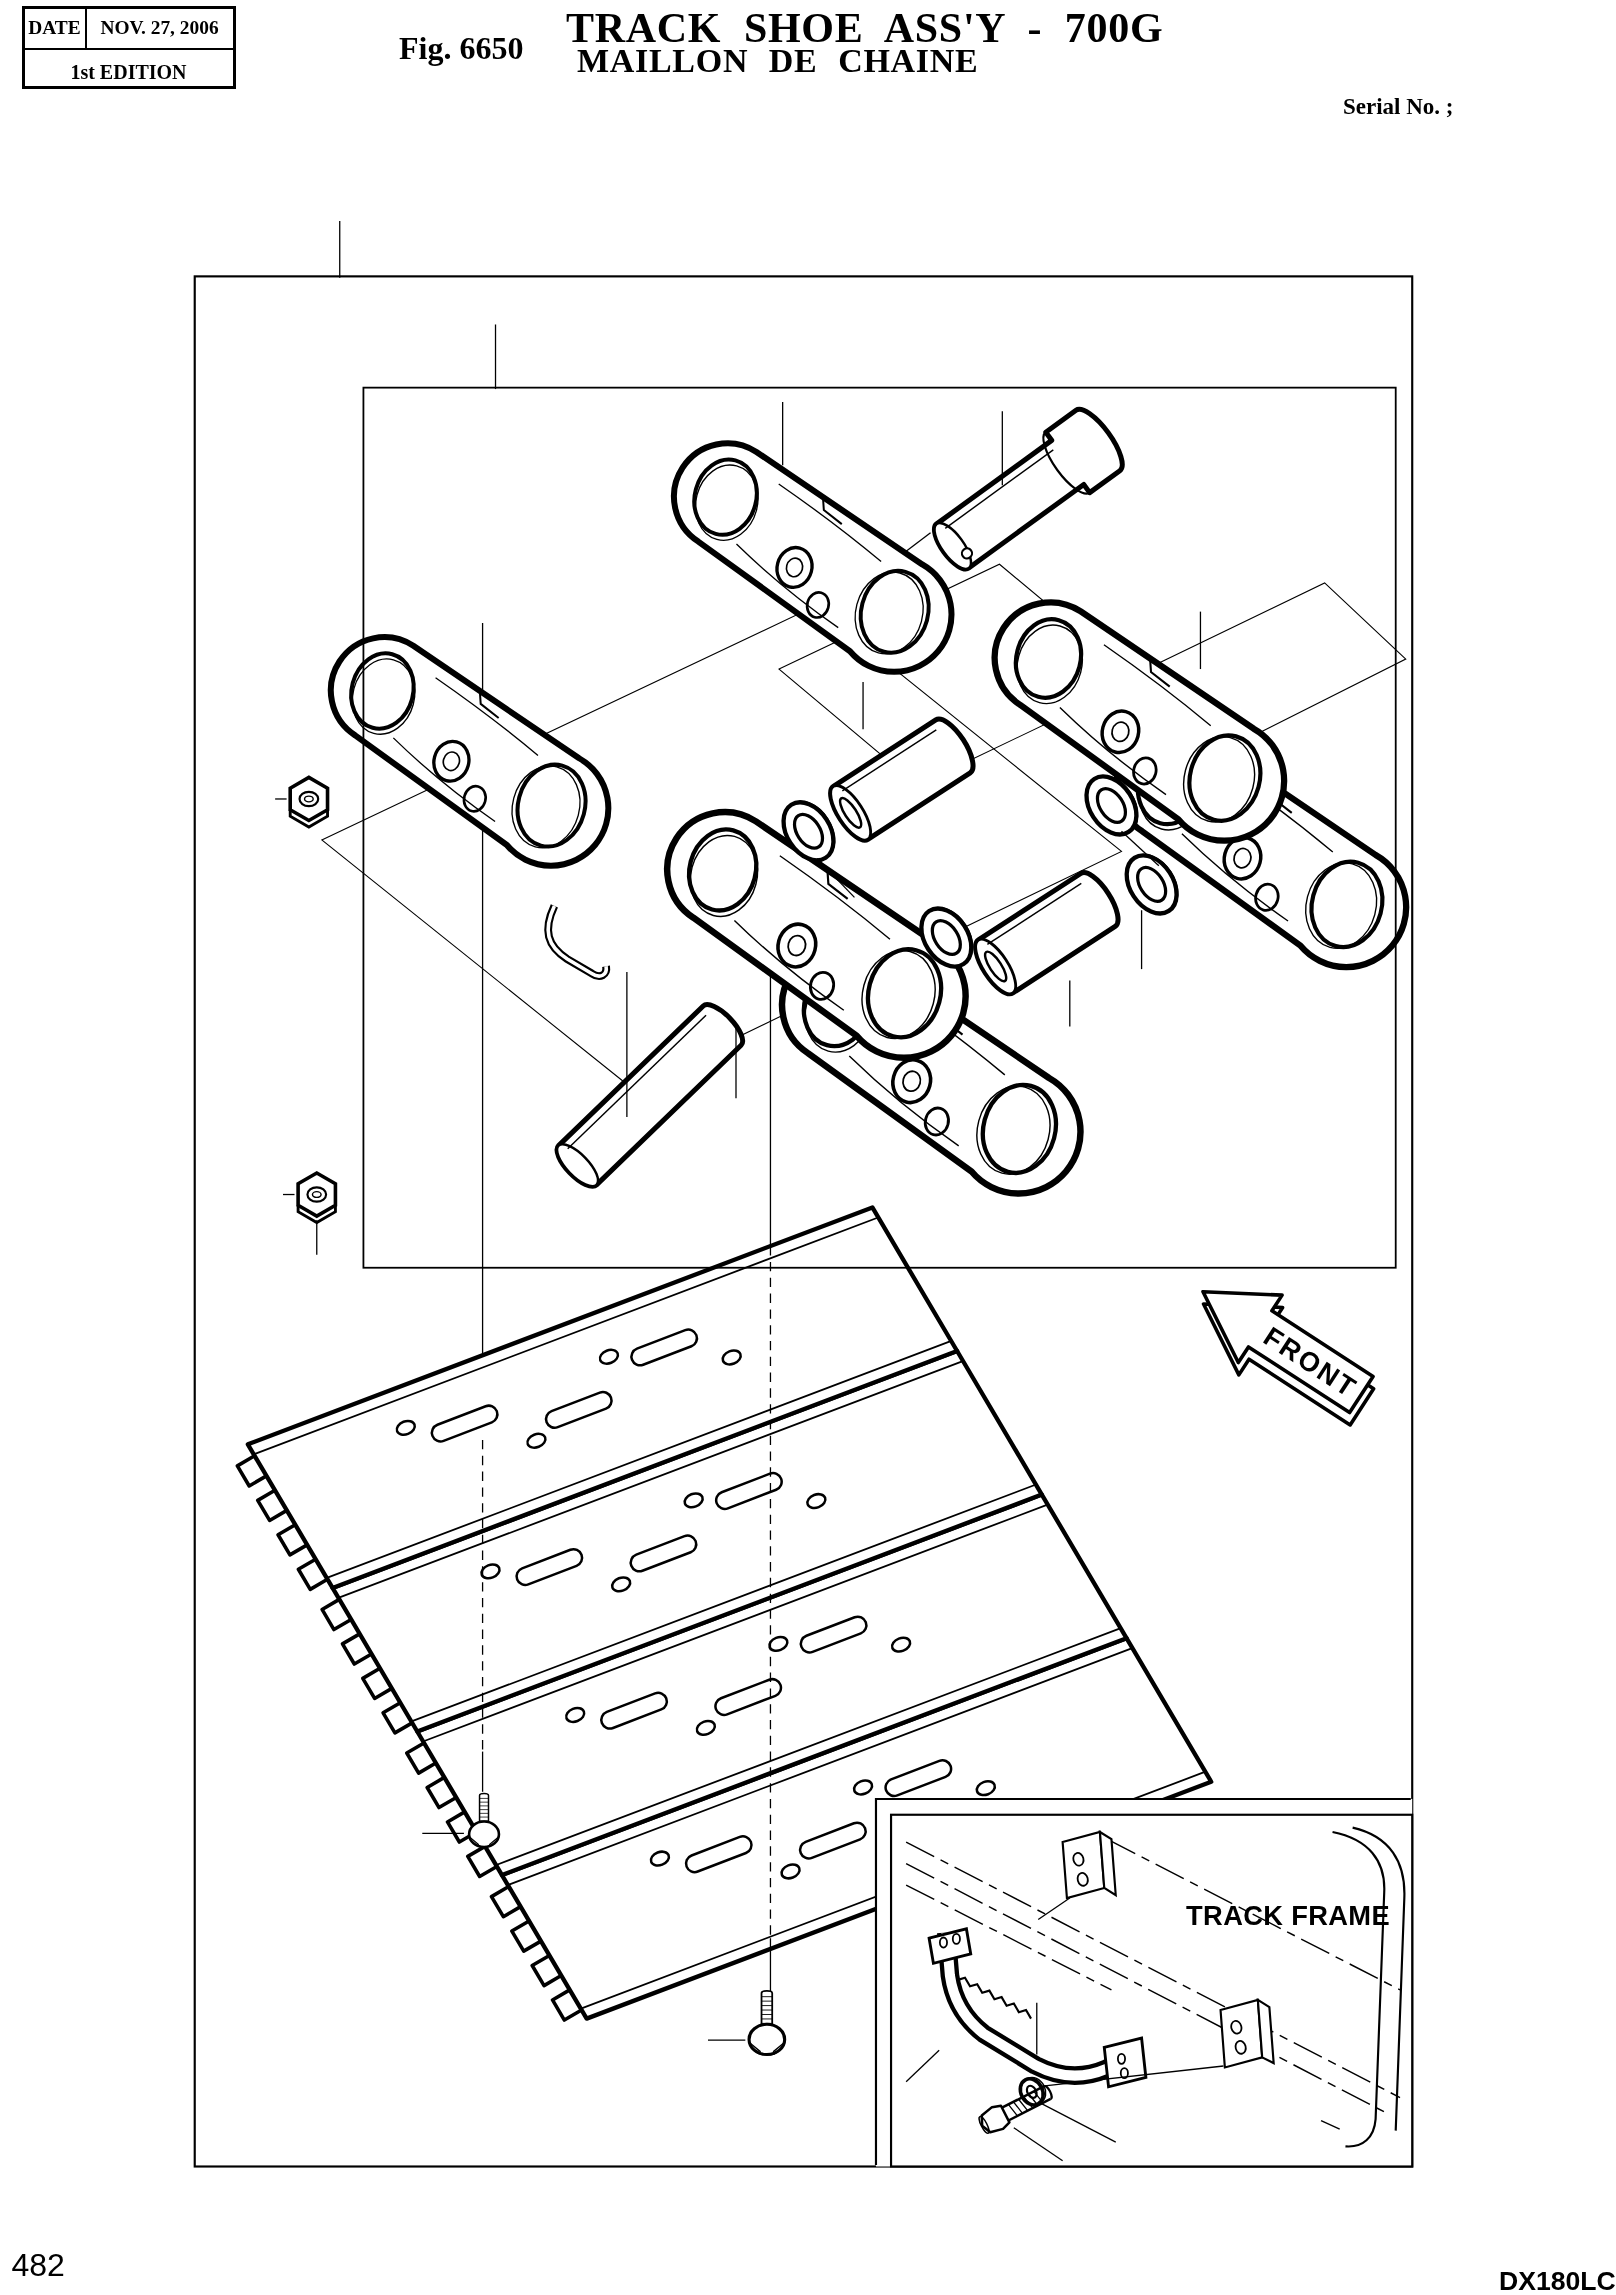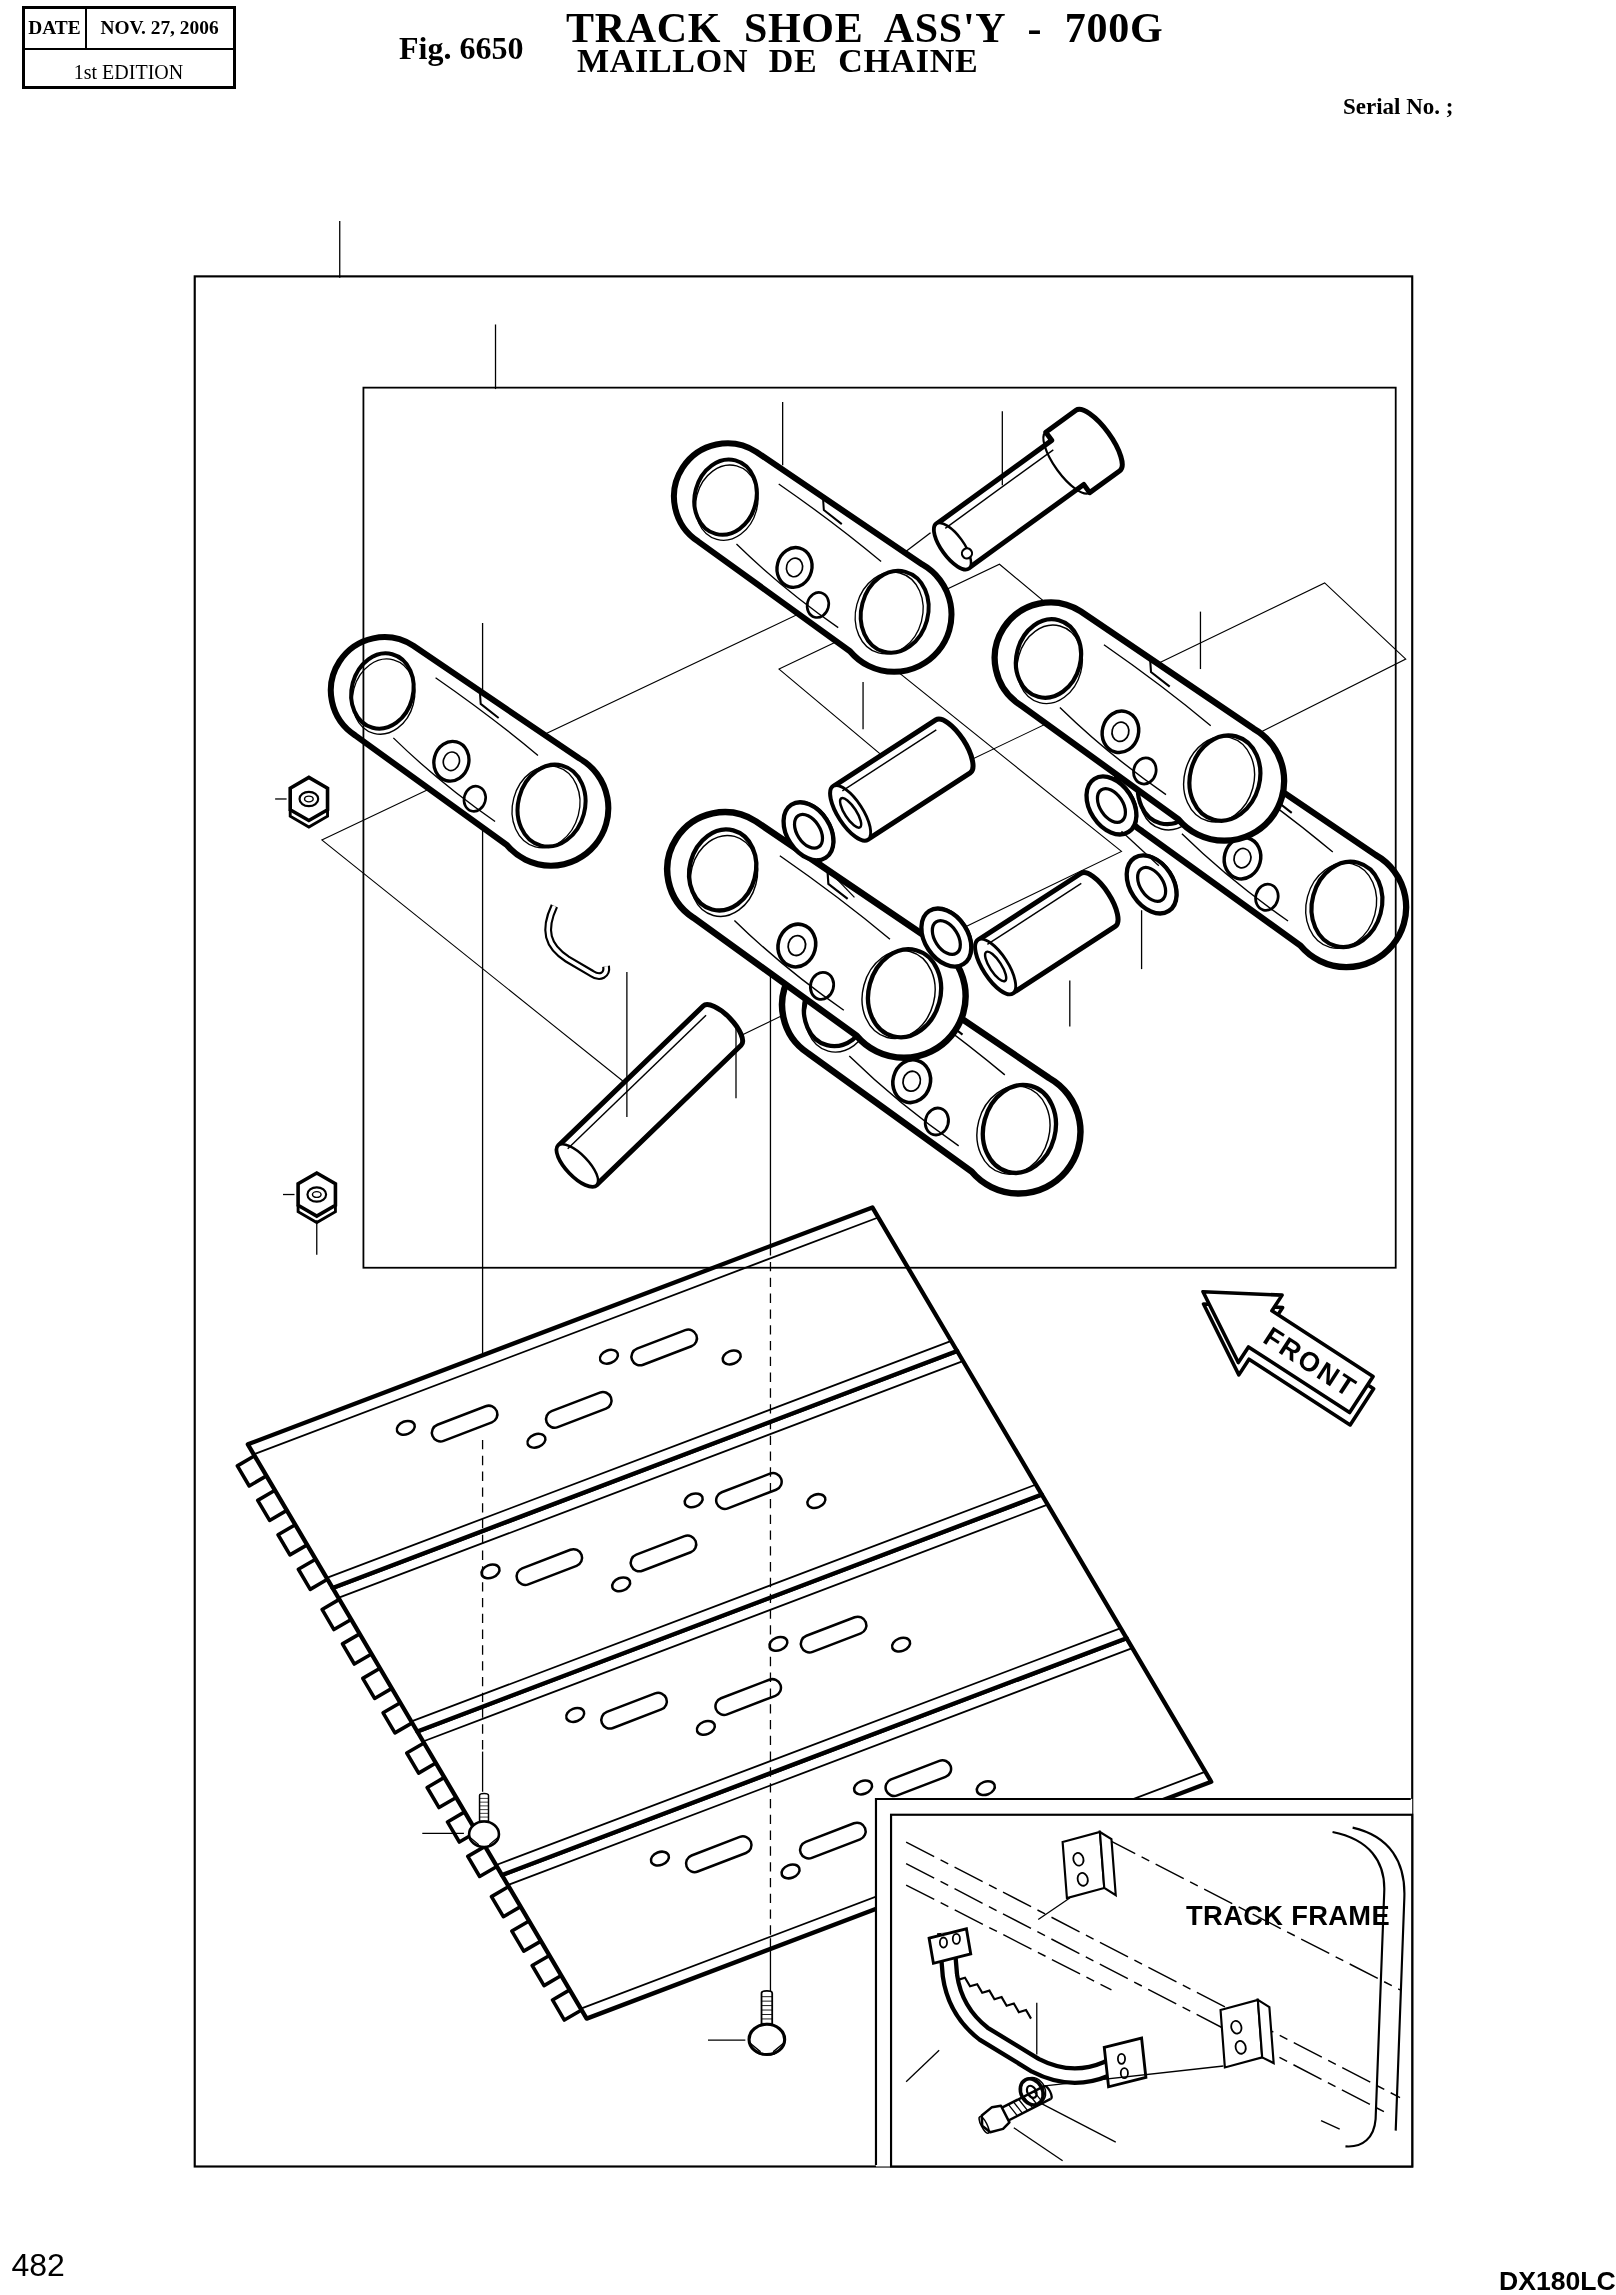--- a/index.html
+++ b/index.html
@@ -7,21 +7,21 @@
     position:relative;width:1617px;height:2295px;background:#fff;
     font-family:"Liberation Serif",serif;color:#000;overflow:hidden;padding-left:28px;
   }
   .abs{position:absolute;}
   
   .datebox{left:21.5px;top:5.7px;width:214px;height:83px;border:3.6px solid #000;box-sizing:border-box;background:#fff;}
   .datebox .row1{display:flex;height:39px;border-bottom:2.2px solid #000;}
   .datebox .c{display:flex;align-items:center;justify-content:center;font-weight:bold;font-size:19.4px;}
   .datebox .cdate{width:62px;border-right:2.2px solid #000;box-sizing:border-box;}
   .datebox .cval{flex:1;}
-  .datebox .row2{height:45px;display:flex;align-items:center;justify-content:center;font-weight:normal;font-size:20px;}
+  .datebox .row2{height:45px;display:flex;align-items:center;justify-content:center;font-weight:bold;font-size:20px;}
   .figlbl{left:399px;top:30px;font-size:32px;font-weight:bold;}
   .t1{left:566px;top:4.3px;font-size:42px;font-weight:bold;word-spacing:11.5px;letter-spacing:0.7px;white-space:nowrap;}
   .t2{left:577px;top:42px;font-size:34px;font-weight:bold;word-spacing:11.5px;letter-spacing:0.7px;white-space:nowrap;}
   .serial{left:1343px;top:78px;font-size:23px;font-weight:bold;margin-top:16px;}
   .pageno{left:11.5px;top:2247px;font-size:32px;font-weight:normal;font-family:"Liberation Sans",sans-serif;}
   .model{left:1499px;top:2266px;font-size:26.6px;font-weight:bold;font-family:"Liberation Sans",sans-serif;}
   svg text{font-family:"Liberation Sans",sans-serif;font-weight:bold;fill:#000;}
   svg{position:absolute;left:0;top:0;}
 </style>
 </head>

